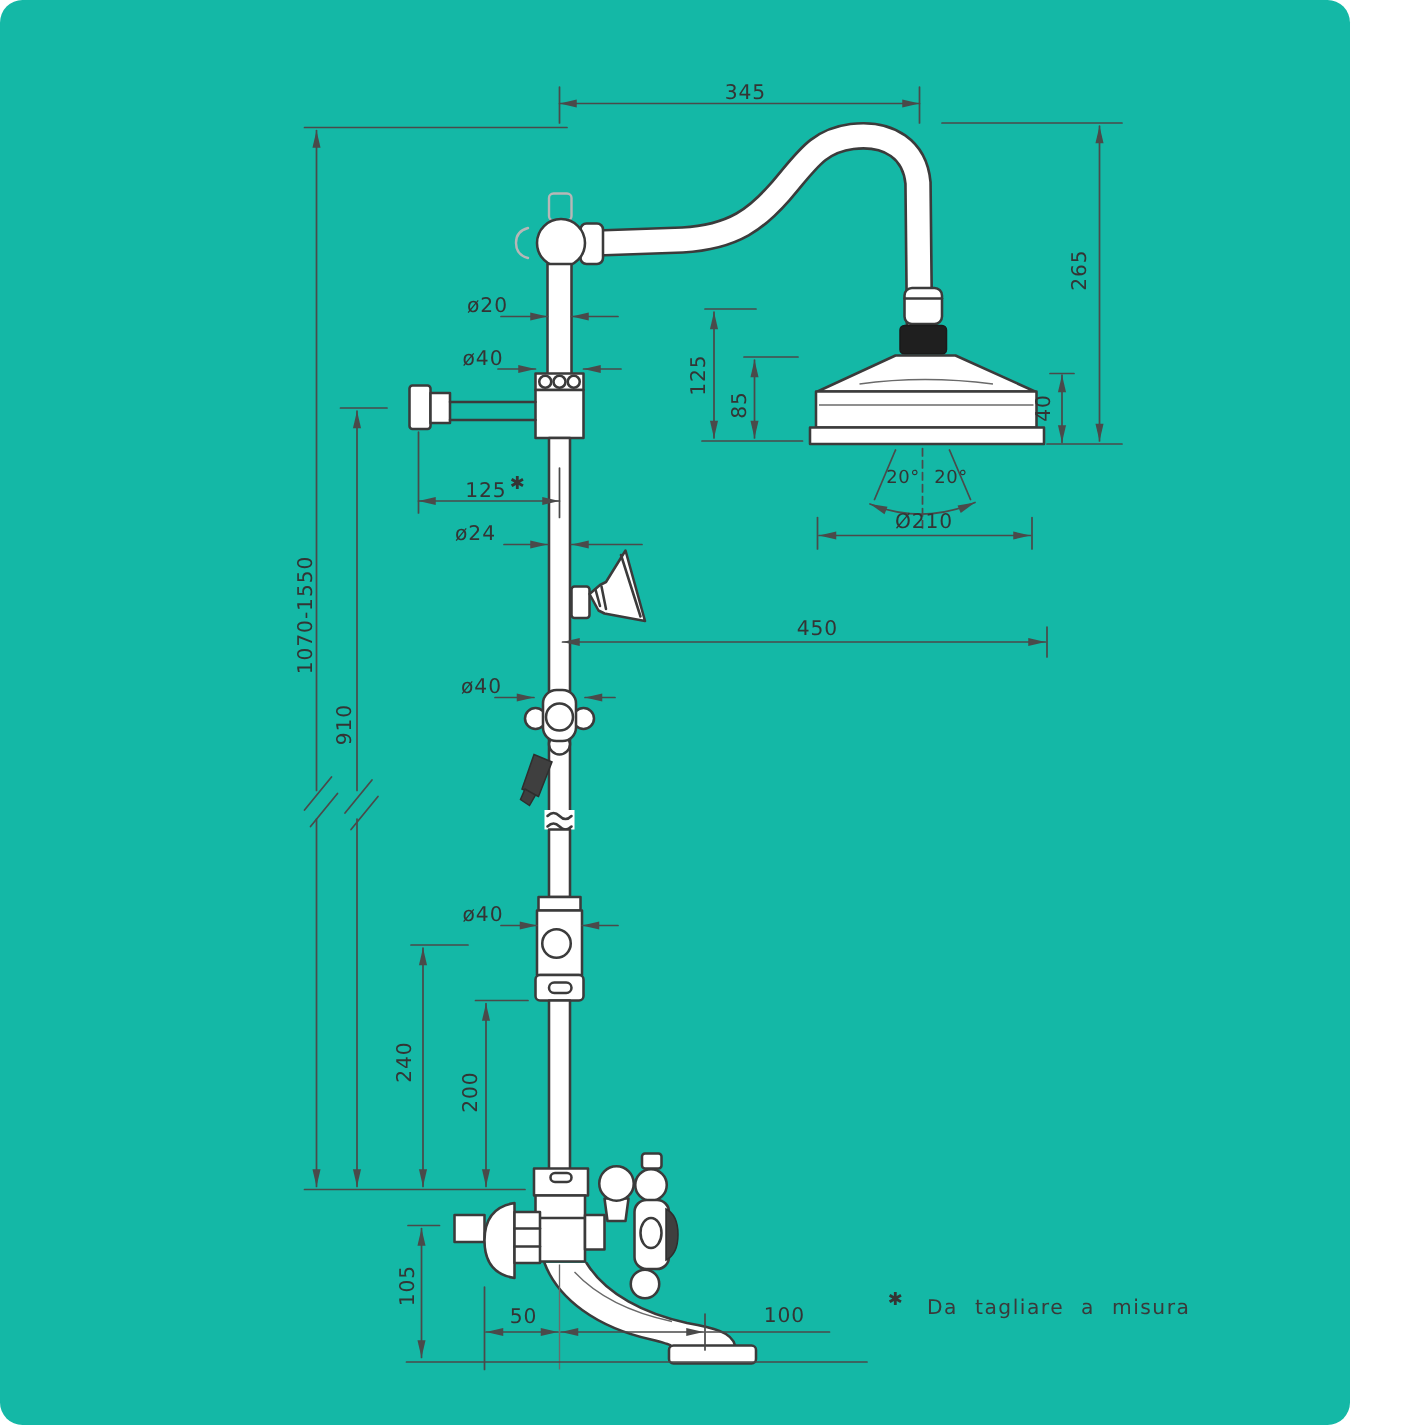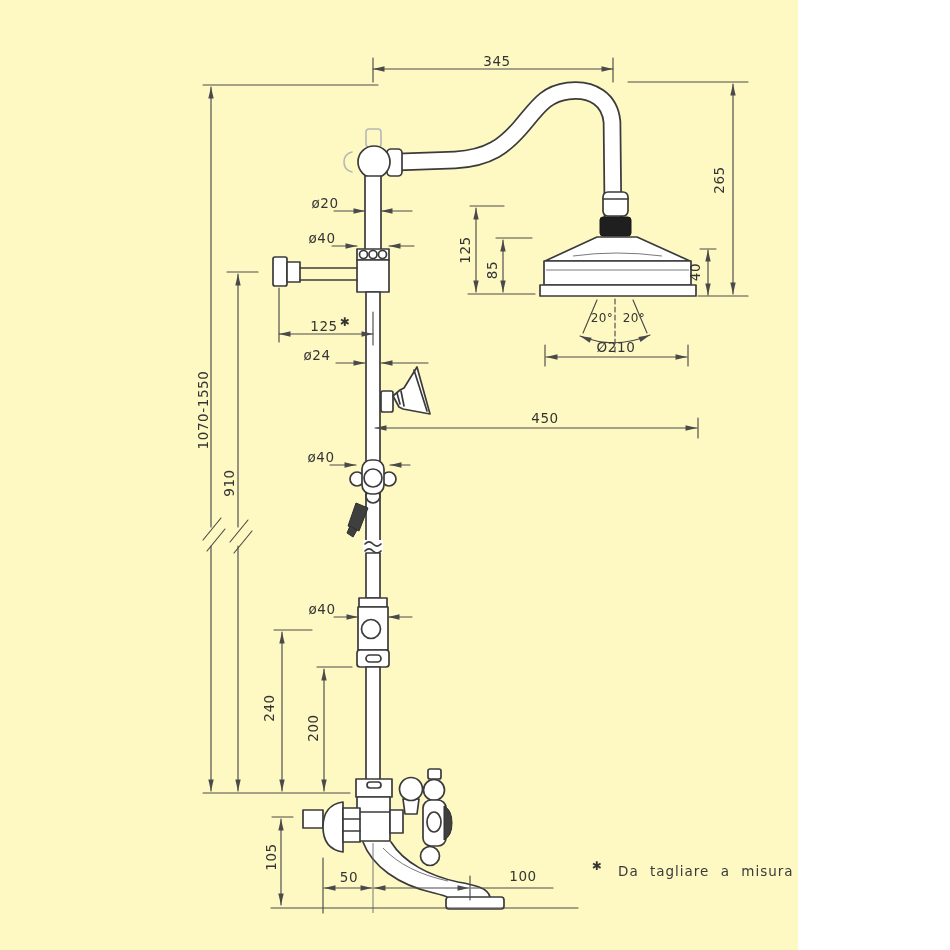--- a/index.html
+++ b/index.html
@@ -1,16 +1,16 @@
 <!DOCTYPE html>
 <html><head>
 <meta charset="utf-8">
 <style>
   html,body{margin:0;padding:0;background:#fff;}
-  .stage{position:relative;width:798px;height:950px;background:#fef9c3;overflow:hidden;}
+  .stage{position:relative;width:900px;height:950px;background:#14b8a6;overflow:hidden;border-radius:15px;}
   svg{display:block;filter:blur(0.3px);}
   .ln{stroke:#3b3b3b;stroke-width:1.7;fill:none;stroke-linecap:round;stroke-linejoin:round;}
   .fw{fill:#ffffff;}
   .fd{fill:#3f3f3f;stroke:#2e2e2e;stroke-width:1;}
   .dim{stroke:#4a4a4a;stroke-width:1.15;fill:none;stroke-linecap:round;}
   .thin{stroke:#6a6a6a;stroke-width:0.9;fill:none;}
   .ghost{stroke:#b7b7b7;stroke-width:1.6;fill:none;stroke-linecap:round;}
   .dt{font-family:"DejaVu Sans","Liberation Sans",sans-serif;font-size:13.5px;fill:#343434;letter-spacing:0.6px;}
   .dts{font-family:"DejaVu Sans","Liberation Sans",sans-serif;font-size:12px;fill:#343434;letter-spacing:0.4px;}
   .note{font-family:"DejaVu Sans","Liberation Sans",sans-serif;font-size:13.5px;fill:#3a3a3a;letter-spacing:1px;word-spacing:6px;}

